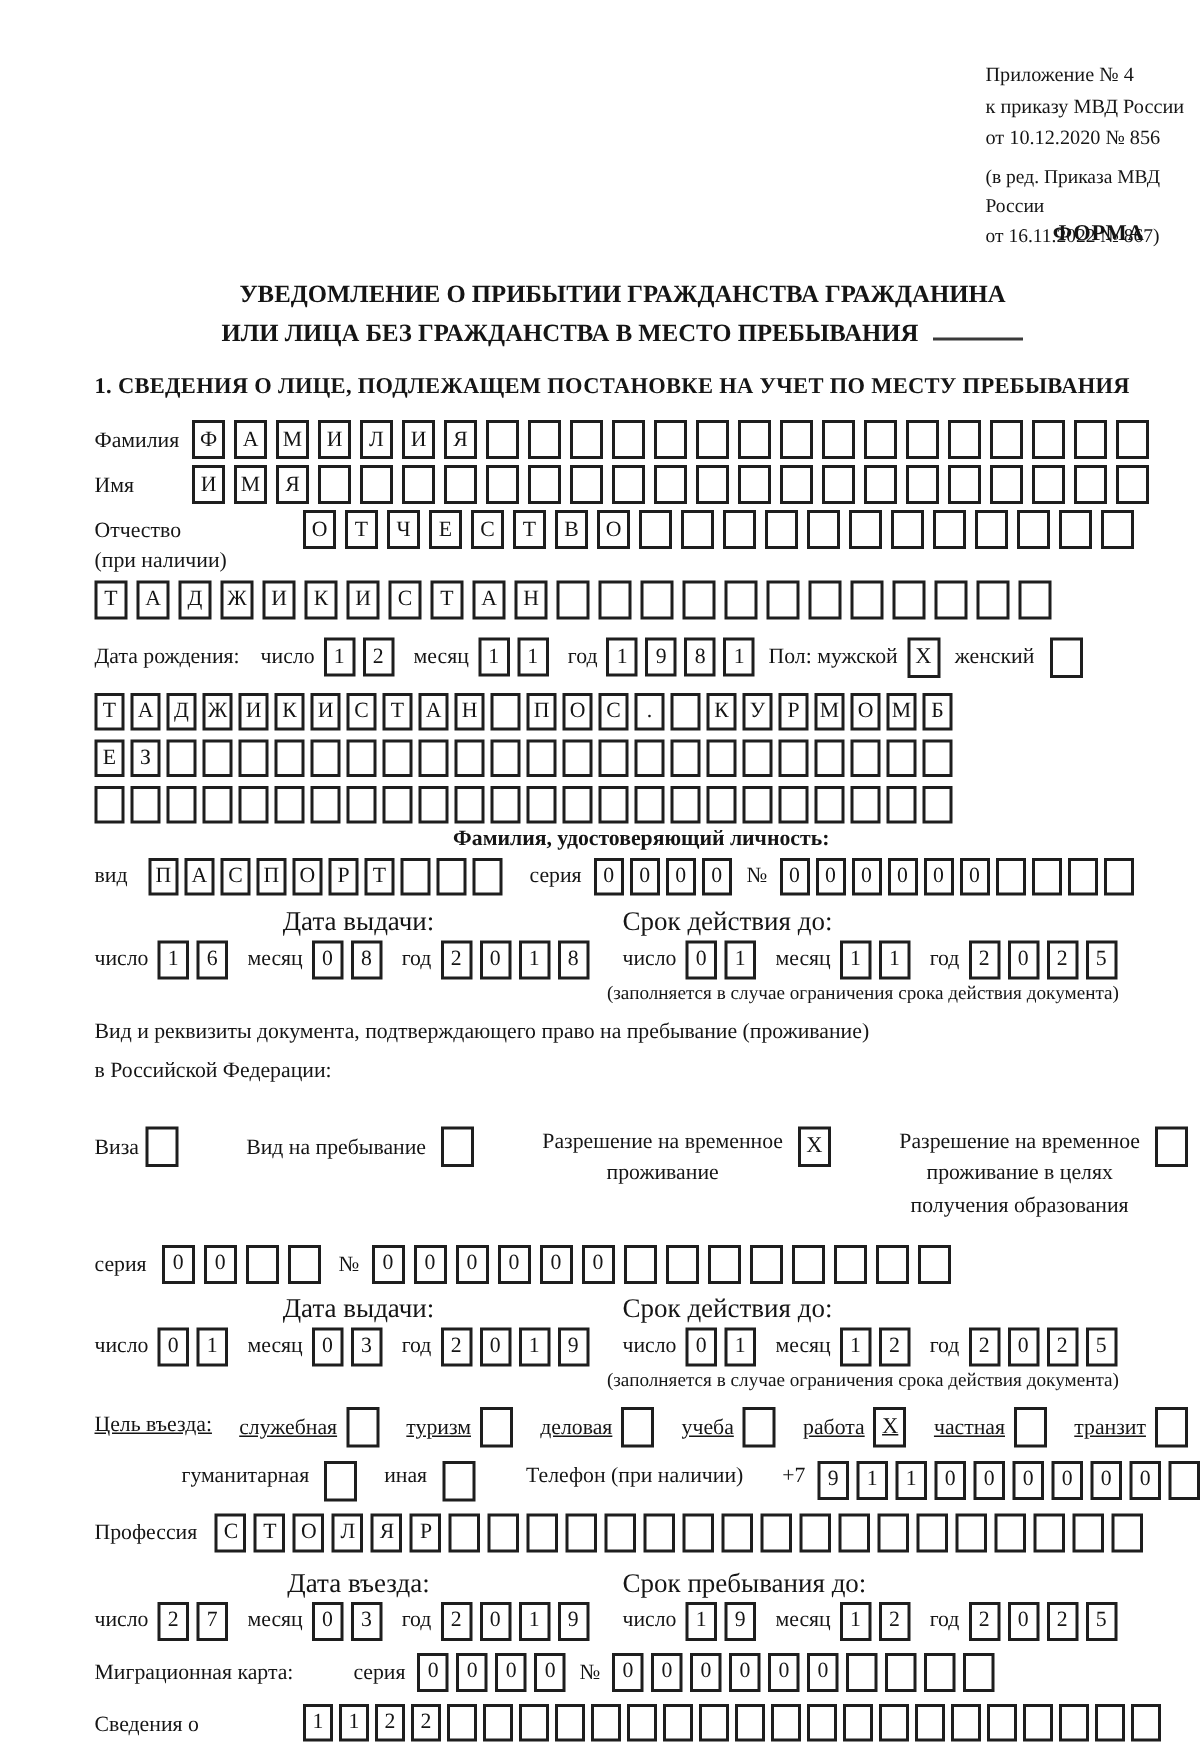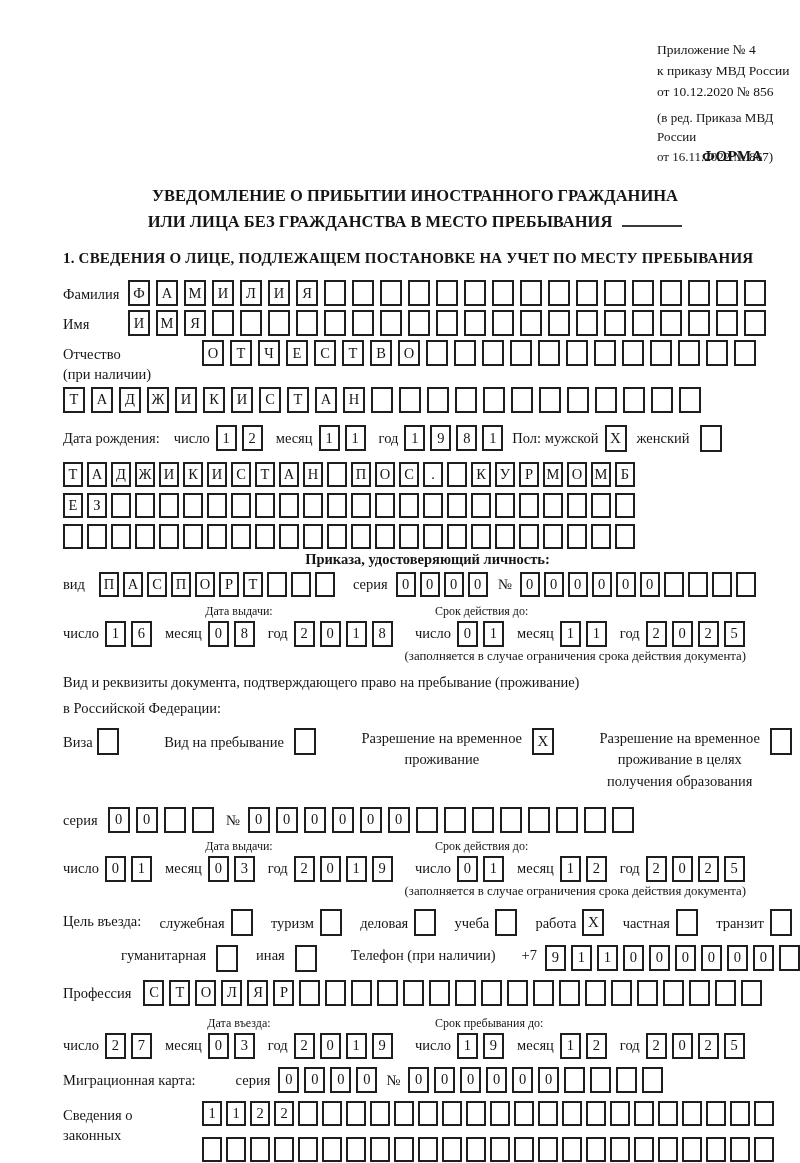--- a/index.html
+++ b/index.html
@@ -29,39 +29,39 @@
     flex:0 0 auto; width:22px; height:26px; border:2px solid #1e1e1e; margin-right:6px;
     display:flex; align-items:center; justify-content:center; font-size:14.5px; background:#fff;
   }
   .md .cell { width:21px; margin-right:5px; }
   .sm .cell { width:20px; height:25px; margin-right:4px; }
   .cbx { width:22px; height:27px; margin-right:0; font-size:15px; }
 
   .stack { display:flex; flex-direction:column; gap:6px; }
   .center-bold { text-align:center; font-weight:bold; font-size:14.5px; margin:2px 0 4px 0; }
 
-  .dates-head { display:flex; font-size:12px; margin-bottom:2px;gap:20px; }
+  .dates-head { display:flex; font-size:18px; margin-bottom:2px; }
   .dh-left  { width:352px; text-align:center; }
   .dh-right { flex:1; }
   .dates-row { display:flex; margin-bottom:2px; }
   .dr-left  { width:352px; display:flex; align-items:center; }
   .dr-right { flex:1; display:flex; align-items:center; }
   .dgroup { display:flex; align-items:center; margin-right:8px; }
   .dlbl { font-size:14.5px; margin-right:6px; white-space:nowrap; }
 
   .note-right { text-align:right; padding-right:46px; font-size:12.8px; margin-bottom:8px; }
   .plain { font-size:14.5px; line-height:1.45; margin-bottom:5px; }
 
   .opt-row { display:flex; justify-content:space-between; align-items:flex-start; margin-bottom:14px; }
   .opt { display:flex; align-items:flex-start; }
   .opt .lbl { padding-top:6px; }
   .opt .multi { text-align:center; white-space:normal; line-height:1.5; padding-top:2px; }
   .opt .cbx { margin-left:10px; margin-top:2px; }
 
-  .goal-row { display:flex; justify-content:space-between; align-items:center; margin-bottom:9px; }
+  .goal-row { display:flex; justify-content:space-between; align-items:center; margin-bottom:9px;text-decoration:underline; }
   .goal-row .lbl { padding-top:0; }
   .goal-row .cbx { margin-left:6px; }
   .goal2-row { display:flex; align-items:flex-start; margin-bottom:8px; padding-left:58px; }
 </style>
 </head>
 <body>
 
 <div class="page">
 
   <div class="appendix">
@@ -70,21 +70,21 @@
     <div>от 10.12.2020 № 856</div>
     <div class="amend">
       <div>(в ред. Приказа МВД России</div>
       <div>от 16.11.2022 № 867)</div>
     </div>
   </div>
 
   <div class="forma">ФОРМА</div>
 
   <div class="title">
-    <div>УВЕДОМЛЕНИЕ О ПРИБЫТИИ ИНОСТРАННОГО ГРАЖДАНИНА</div>
+    <div>УВЕДОМЛЕНИЕ О ПРИБЫТИИ ГРАЖДАНСТВА ГРАЖДАНИНА</div>
     <div><span>ИЛИ ЛИЦА БЕЗ ГРАЖДАНСТВА В МЕСТО ПРЕБЫВАНИЯ</span><span class="blank"></span></div>
   </div>
 
   <div class="sec-head">1. СВЕДЕНИЯ О ЛИЦЕ, ПОДЛЕЖАЩЕМ ПОСТАНОВКЕ НА УЧЕТ ПО МЕСТУ ПРЕБЫВАНИЯ</div>
 
   <div class="content">
 
     <div class="row">
       <span class="lbl w65">Фамилия</span>
       <span class="cells">
@@ -307,21 +307,21 @@
             <span class="cell"></span>
             <span class="cell"></span>
             <span class="cell"></span>
             <span class="cell"></span>
             <span class="cell"></span>
             <span class="cell"></span>
           </span>
       </span>
     </div>
 
-    <div class="center-bold">Приказа, удостоверяющий личность:</div>
+    <div class="center-bold">Фамилия, удостоверяющий личность:</div>
 
     <div class="row sm" style="margin-bottom:7px; align-items:center">
       <span class="lbl" style="padding-top:0">вид</span>
       <span class="cells ml14">
           <span class="cell">П</span>
           <span class="cell">А</span>
           <span class="cell">С</span>
           <span class="cell">П</span>
           <span class="cell">О</span>
           <span class="cell">Р</span>
@@ -404,21 +404,21 @@
               <span class="cell">0</span>
               <span class="cell">2</span>
               <span class="cell">5</span>
             </span>
           </span>
       </span>
     </div>
     <div class="note-right">(заполняется в случае ограничения срока действия документа)</div>
 
     <div class="plain">Вид и реквизиты документа, подтверждающего право на пребывание (проживание)</div>
-    <div class="plain" style="margin-bottom:7px">в Российской Федерации:</div>
+    <div class="plain" style="margin-bottom:24px">в Российской Федерации:</div>
 
     <div class="opt-row">
       <span class="opt">
         <span class="lbl">Виза</span>
         <span class="cell cbx" style="margin-left:4px"></span>
       </span>
       <span class="opt">
         <span class="lbl">Вид на пребывание</span>
         <span class="cell cbx"></span>
       </span>

